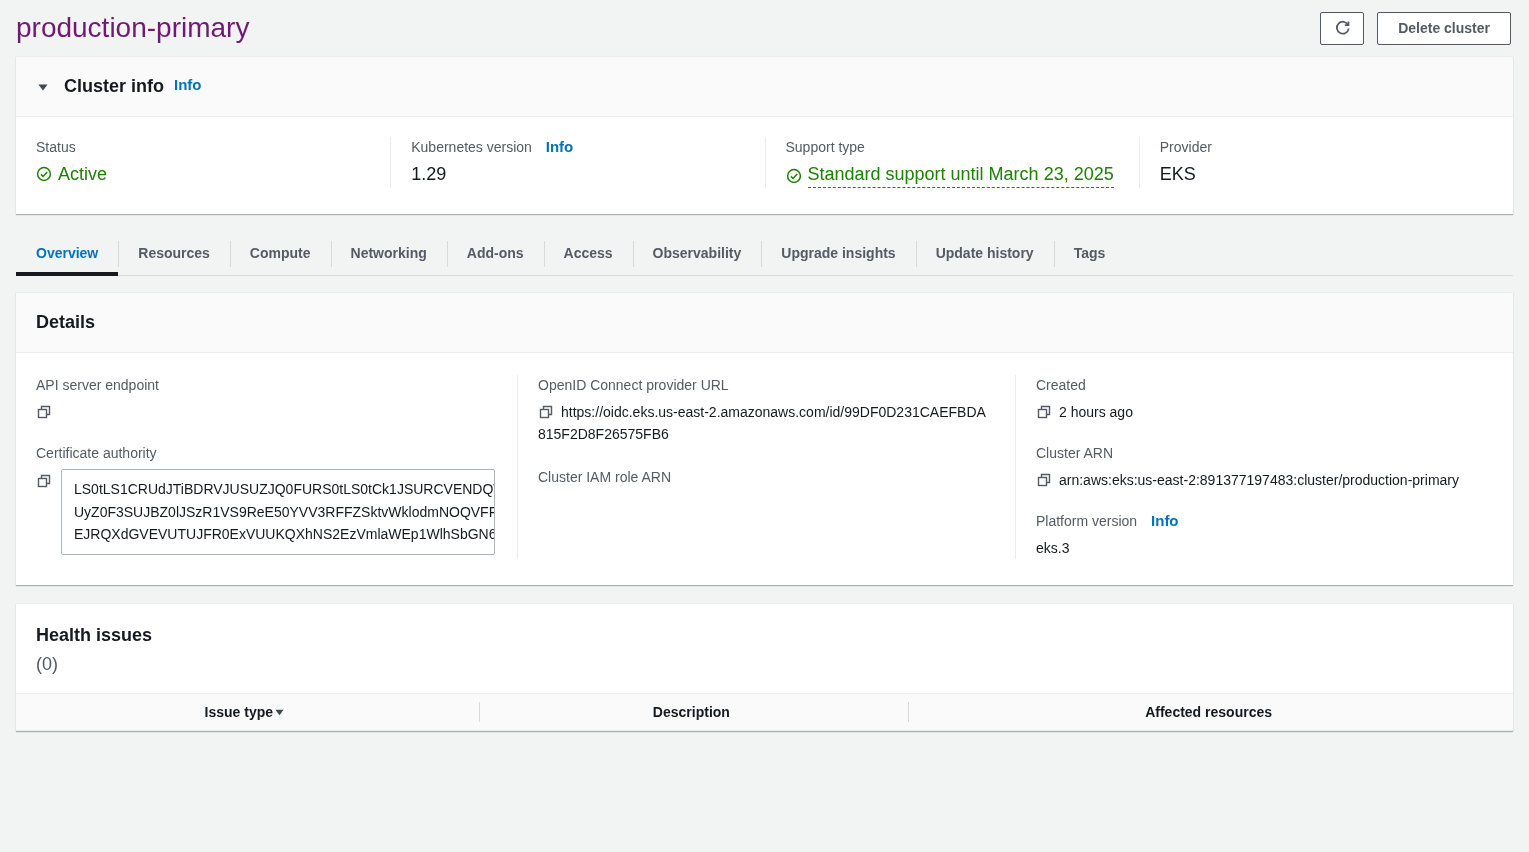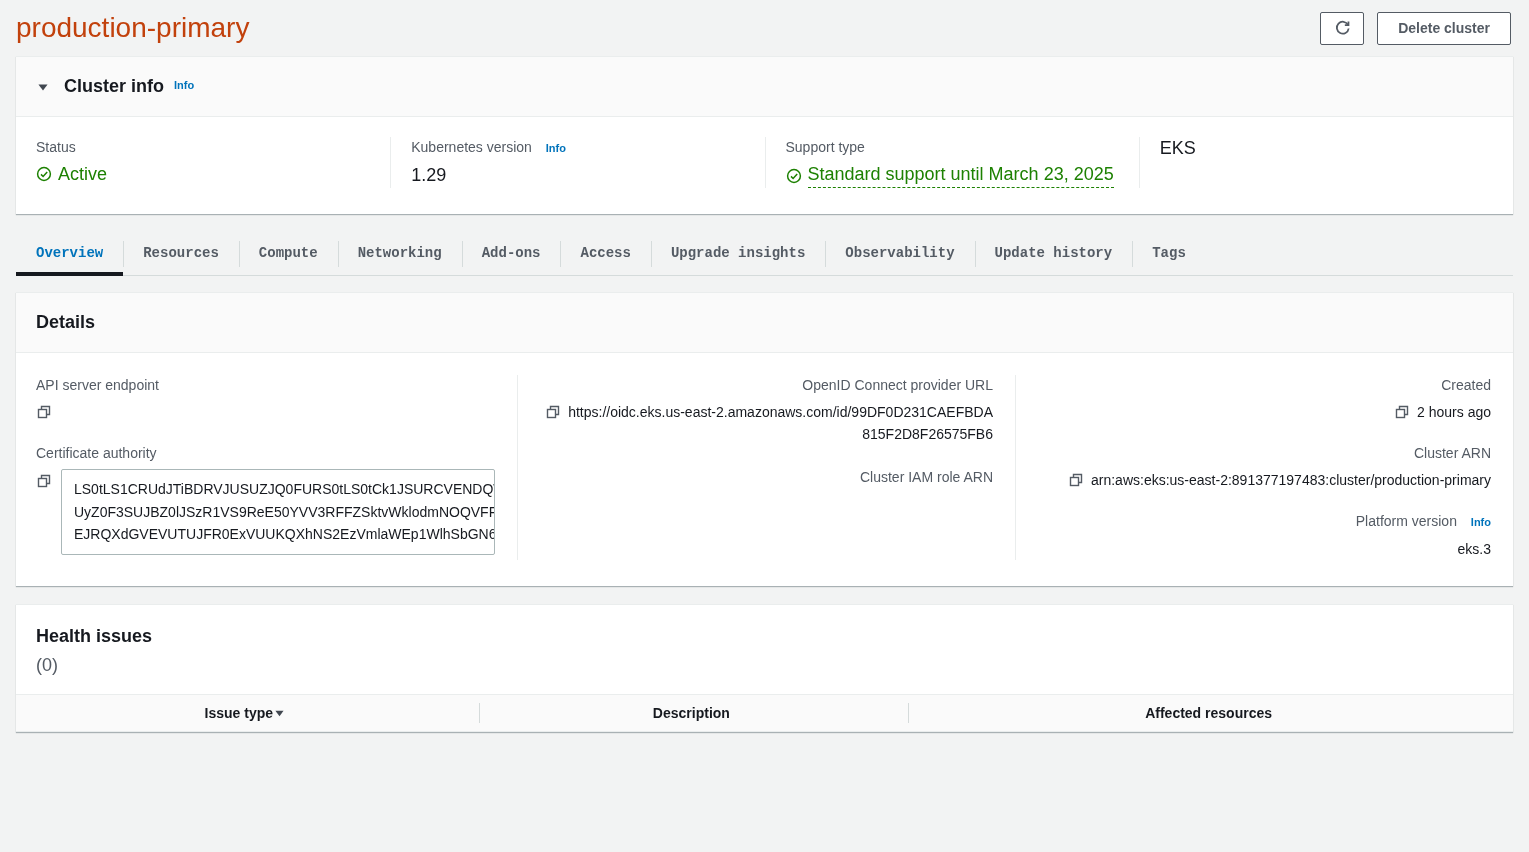--- a/index.html
+++ b/index.html
@@ -8,59 +8,59 @@
     width: 1529px; height: 852px;
     background: #f2f3f3;
     font-family: "Liberation Sans", sans-serif;
     color: #16191f;
     font-size: 14px;
     overflow: hidden;
   }
 
   
   .page-header { display: flex; justify-content: space-between; align-items: center; padding: 11px 18px 11px 16px; height: 56px; }
-  .page-title { font-size: 28px; font-weight: 500; margin: 0; color: #c2410c; }
+  .page-title { font-size: 28px; font-weight: 500; margin: 0; color: #701a75; }
   .header-actions { display: flex; gap: 13px; align-items: center; }
   .btn {
     background: #fff; border: 1px solid #545b64; border-radius: 2px;
     color: #545b64; font-weight: 700; font-size: 14px; font-family: inherit;
     height: 33px; padding: 0 20px; cursor: pointer; display: flex; align-items: center; justify-content: center;
   }
   .icon-btn { width: 44px; padding: 0; }
 
   
   .card { background: #fff; margin: 0 16px; box-shadow: 0 1px 1px 0 rgba(0,28,36,.3); border-top: 1px solid #eaeded; }
   .card-header { background: #fafafa; border-bottom: 1px solid #eaeded; padding: 19px 20px; display: flex; align-items: center; }
   .card-header h2 { font-size: 18px; font-weight: 700; margin: 0; }
   .caret { margin-right: 14px; }
-  .info-link { color: #0073bb; font-size: 11px; font-weight: 700; cursor: pointer; margin-left: 10px; position: relative; top: -2px; text-decoration: none; }
+  .info-link { color: #0073bb; font-size: 15px; font-weight: 700; cursor: pointer; margin-left: 10px; position: relative; top: -2px; text-decoration: none; }
 
   
   .ci-grid { display: grid; grid-template-columns: repeat(4, 1fr); padding: 20px 0 26px; }
   .ci-col { padding: 0 20px; }
   .ci-col + .ci-col { border-left: 1px solid #eaeded; }
   .field-label { color: #545b64; font-size: 14px; line-height: 20px; margin-bottom: 6px; }
   .field-value { font-size: 18px; line-height: 22px; color: #16191f; }
   .status-green { color: #1d8102; display: flex; align-items: center; gap: 6px; }
   .dashed-underline { border-bottom: 1px dashed #1d8102; padding-bottom: 2px; }
 
   
   .tabs { display: flex; margin: 18px 16px 0; border-bottom: 1px solid #d5dbdb; }
   .tab {
     padding: 13px 20px 11px; font-size: 14px; font-weight: 700; color: #545b64;
-    cursor: pointer; position: relative; border-bottom: 4px solid transparent; margin-bottom: -1px; white-space: nowrap; font-family: Liberation Mono, monospace;
+    cursor: pointer; position: relative; border-bottom: 4px solid transparent; margin-bottom: -1px; white-space: nowrap;
   }
   .tab.active { color: #0073bb; border-bottom-color: #16191f; }
   .tab + .tab::before { content: ""; position: absolute; left: 0; top: 9px; height: 26px; width: 1px; background: #d5dbdb; }
 
   
   .details-card { margin-top: 16px; }
   .dt-grid { display: grid; grid-template-columns: 1fr 1fr 1fr; padding: 22px 0 26px; }
   .dt-col { padding: 0 22px 0 20px; }
-  .dt-col + .dt-col { border-left: 1px solid #eaeded; text-align: right; }
+  .dt-col + .dt-col { border-left: 1px solid #eaeded; }
   .dt-field { margin-bottom: 20px; }
   .dt-field:last-child { margin-bottom: 0; }
   .value-text { word-break: break-all; line-height: 22px; }
   .inline-icon { vertical-align: -3px; margin-right: 7px; cursor: pointer; }
   .cert-row { display: flex; align-items: flex-start; gap: 9px; }
   .cert-box {
     border: 1px solid #aab7b8; border-radius: 2px; padding: 8px 12px;
     font-size: 14px; line-height: 22.5px; color: #16191f; flex: 0 1 auto; max-width: 434px; white-space: nowrap; overflow: hidden;
   }
   .arn-link { color: #0073bb; text-decoration: underline; word-break: break-all; cursor: pointer; }
@@ -123,34 +123,35 @@
       <div class="field-label">Support type</div>
       <div class="field-value status-green">
         <svg width="16" height="16" viewBox="0 0 16 16">
           <circle cx="8" cy="8" r="6.4" fill="none" stroke="#1d8102" stroke-width="1.5"></circle>
           <path d="M5 8.4l2.1 2.1 4.1-4.6" fill="none" stroke="#1d8102" stroke-width="1.5"></path>
         </svg>
         <span class="dashed-underline">Standard support until March 23, 2025</span>
       </div>
     </div>
     <div class="ci-col">
+      <div class="field-label">Provider</div>
       <div class="field-value">EKS</div>
     </div>
   </div>
 </section>
 
 <nav class="tabs">
   <div class="tab active">Overview</div>
   <div class="tab">Resources</div>
   <div class="tab">Compute</div>
   <div class="tab">Networking</div>
   <div class="tab">Add-ons</div>
   <div class="tab">Access</div>
+  <div class="tab">Observability</div>
   <div class="tab">Upgrade insights</div>
-  <div class="tab">Observability</div>
   <div class="tab">Update history</div>
   <div class="tab">Tags</div>
 </nav>
 
 <section class="card details-card">
   <div class="card-header">
     <h2>Details</h2>
   </div>
   <div class="dt-grid">
 

